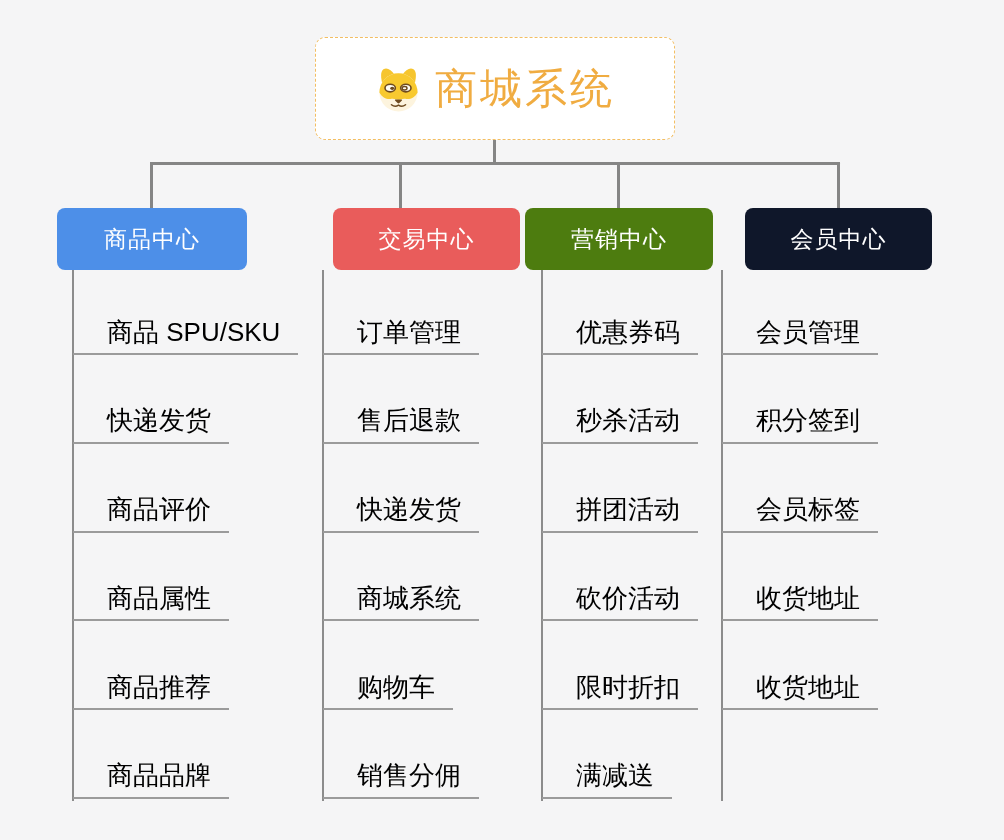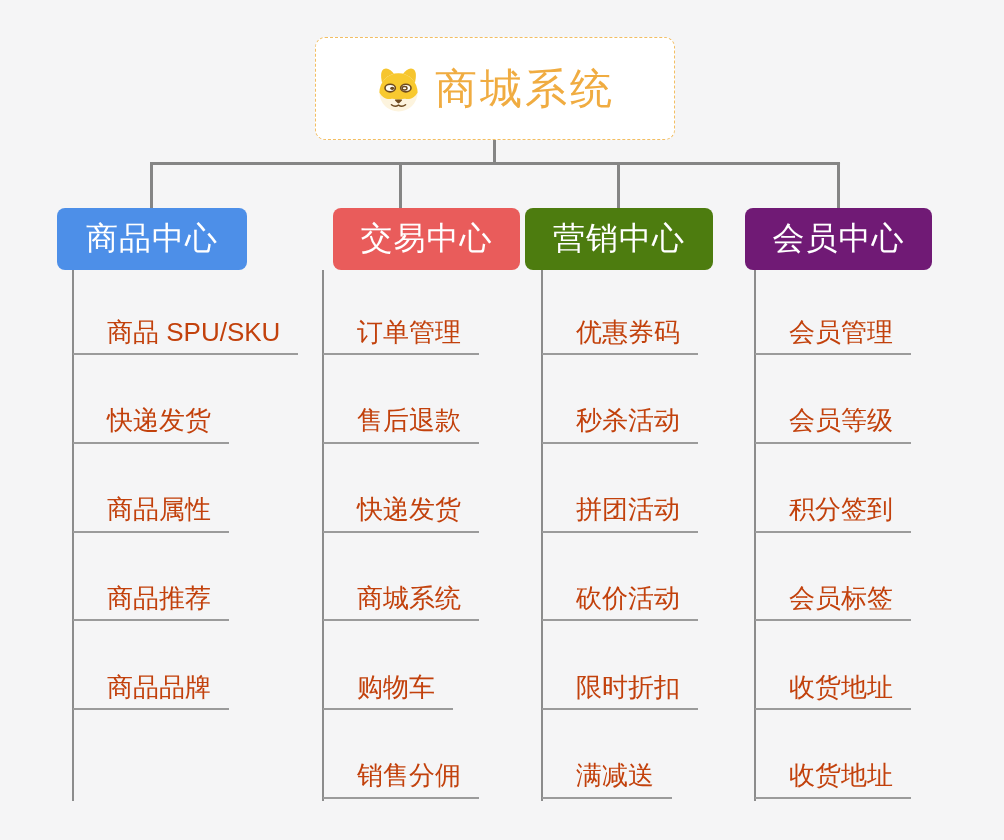--- a/index.html
+++ b/index.html
@@ -38,53 +38,53 @@
   .drop-0{left:150px;}
   .drop-1{left:399px;}
   .drop-2{left:617px;}
   .drop-3{left:837px;}
 
   
   .branch{
     position:absolute;top:208px;height:62px;
     border-radius:8px;
     display:flex;align-items:center;justify-content:center;
-    color:#ffffff;font-size:32px;letter-spacing:1px;
+    color:#ffffff;font-size:23px;letter-spacing:1px;
     white-space:nowrap;cursor:pointer;
     box-sizing:border-box;
   }
   .b-0{left:57px;width:190px;}
   .b-1{left:307px;width:187px;margin-left:26px;}
   .b-2{left:525px;width:188px;}
   .b-3{left:745px;width:187px;}
 
   
   .column{position:absolute;top:270px;}
   .col-0{left:73px;}
   .col-1{left:323px;}
   .col-2{left:542px;}
-  .col-3{left:755px;}
+  .col-3{left:722px;}
   .column::before{
     content:"";
     position:absolute;left:-1px;top:0;
     width:2px;height:531px;
     background:#8c8c8c;
   }
   .leaf-row{
     height:88.8px;
     display:flex;align-items:flex-end;
   }
   .leaf-row:first-child{height:85px;}
   .leaf{
     position:relative;
     width:max-content;
     padding:0 18px 5px 34px;
     border-bottom:2px solid #9b9b9b;
     font-size:26px;line-height:1.25;
-    color:#c2410c;
+    color:#000000;
     white-space:nowrap;
     cursor:pointer;
   }
 </style>
 </head>
 <body>
 
 <div class="canvas">
 
   <div class="root-node">
@@ -106,30 +106,33 @@
   <div class="line stem"></div>
   <div class="line bus"></div>
   <div class="line drop drop-0"></div>
   <div class="line drop drop-1"></div>
   <div class="line drop drop-2"></div>
   <div class="line drop drop-3"></div>
 
   <div class="branch b-0" style="background: rgb(77, 143, 232);">商品中心</div>
   <div class="branch b-1" style="background: rgb(233, 92, 91);">交易中心</div>
   <div class="branch b-2" style="background: #4d7c0f;">营销中心</div>
-  <div class="branch b-3" style="background: #701a75;">会员中心</div>
+  <div class="branch b-3" style="background: #0f172a;">会员中心</div>
 
   <div class="column col-0">
     <div class="leaf-row">
         <div class="leaf">商品 SPU/SKU</div>
       </div>
     <div class="leaf-row">
         <div class="leaf">快递发货</div>
       </div>
     <div class="leaf-row">
+        <div class="leaf">商品评价</div>
+      </div>
+    <div class="leaf-row">
         <div class="leaf">商品属性</div>
       </div>
     <div class="leaf-row">
         <div class="leaf">商品推荐</div>
       </div>
     <div class="leaf-row">
         <div class="leaf">商品品牌</div>
       </div>
   </div>
 
@@ -173,23 +176,20 @@
     <div class="leaf-row">
         <div class="leaf">满减送</div>
       </div>
   </div>
 
   <div class="column col-3">
     <div class="leaf-row">
         <div class="leaf">会员管理</div>
       </div>
     <div class="leaf-row">
-        <div class="leaf">会员等级</div>
-      </div>
-    <div class="leaf-row">
         <div class="leaf">积分签到</div>
       </div>
     <div class="leaf-row">
         <div class="leaf">会员标签</div>
       </div>
     <div class="leaf-row">
         <div class="leaf">收货地址</div>
       </div>
     <div class="leaf-row">
         <div class="leaf">收货地址</div>

